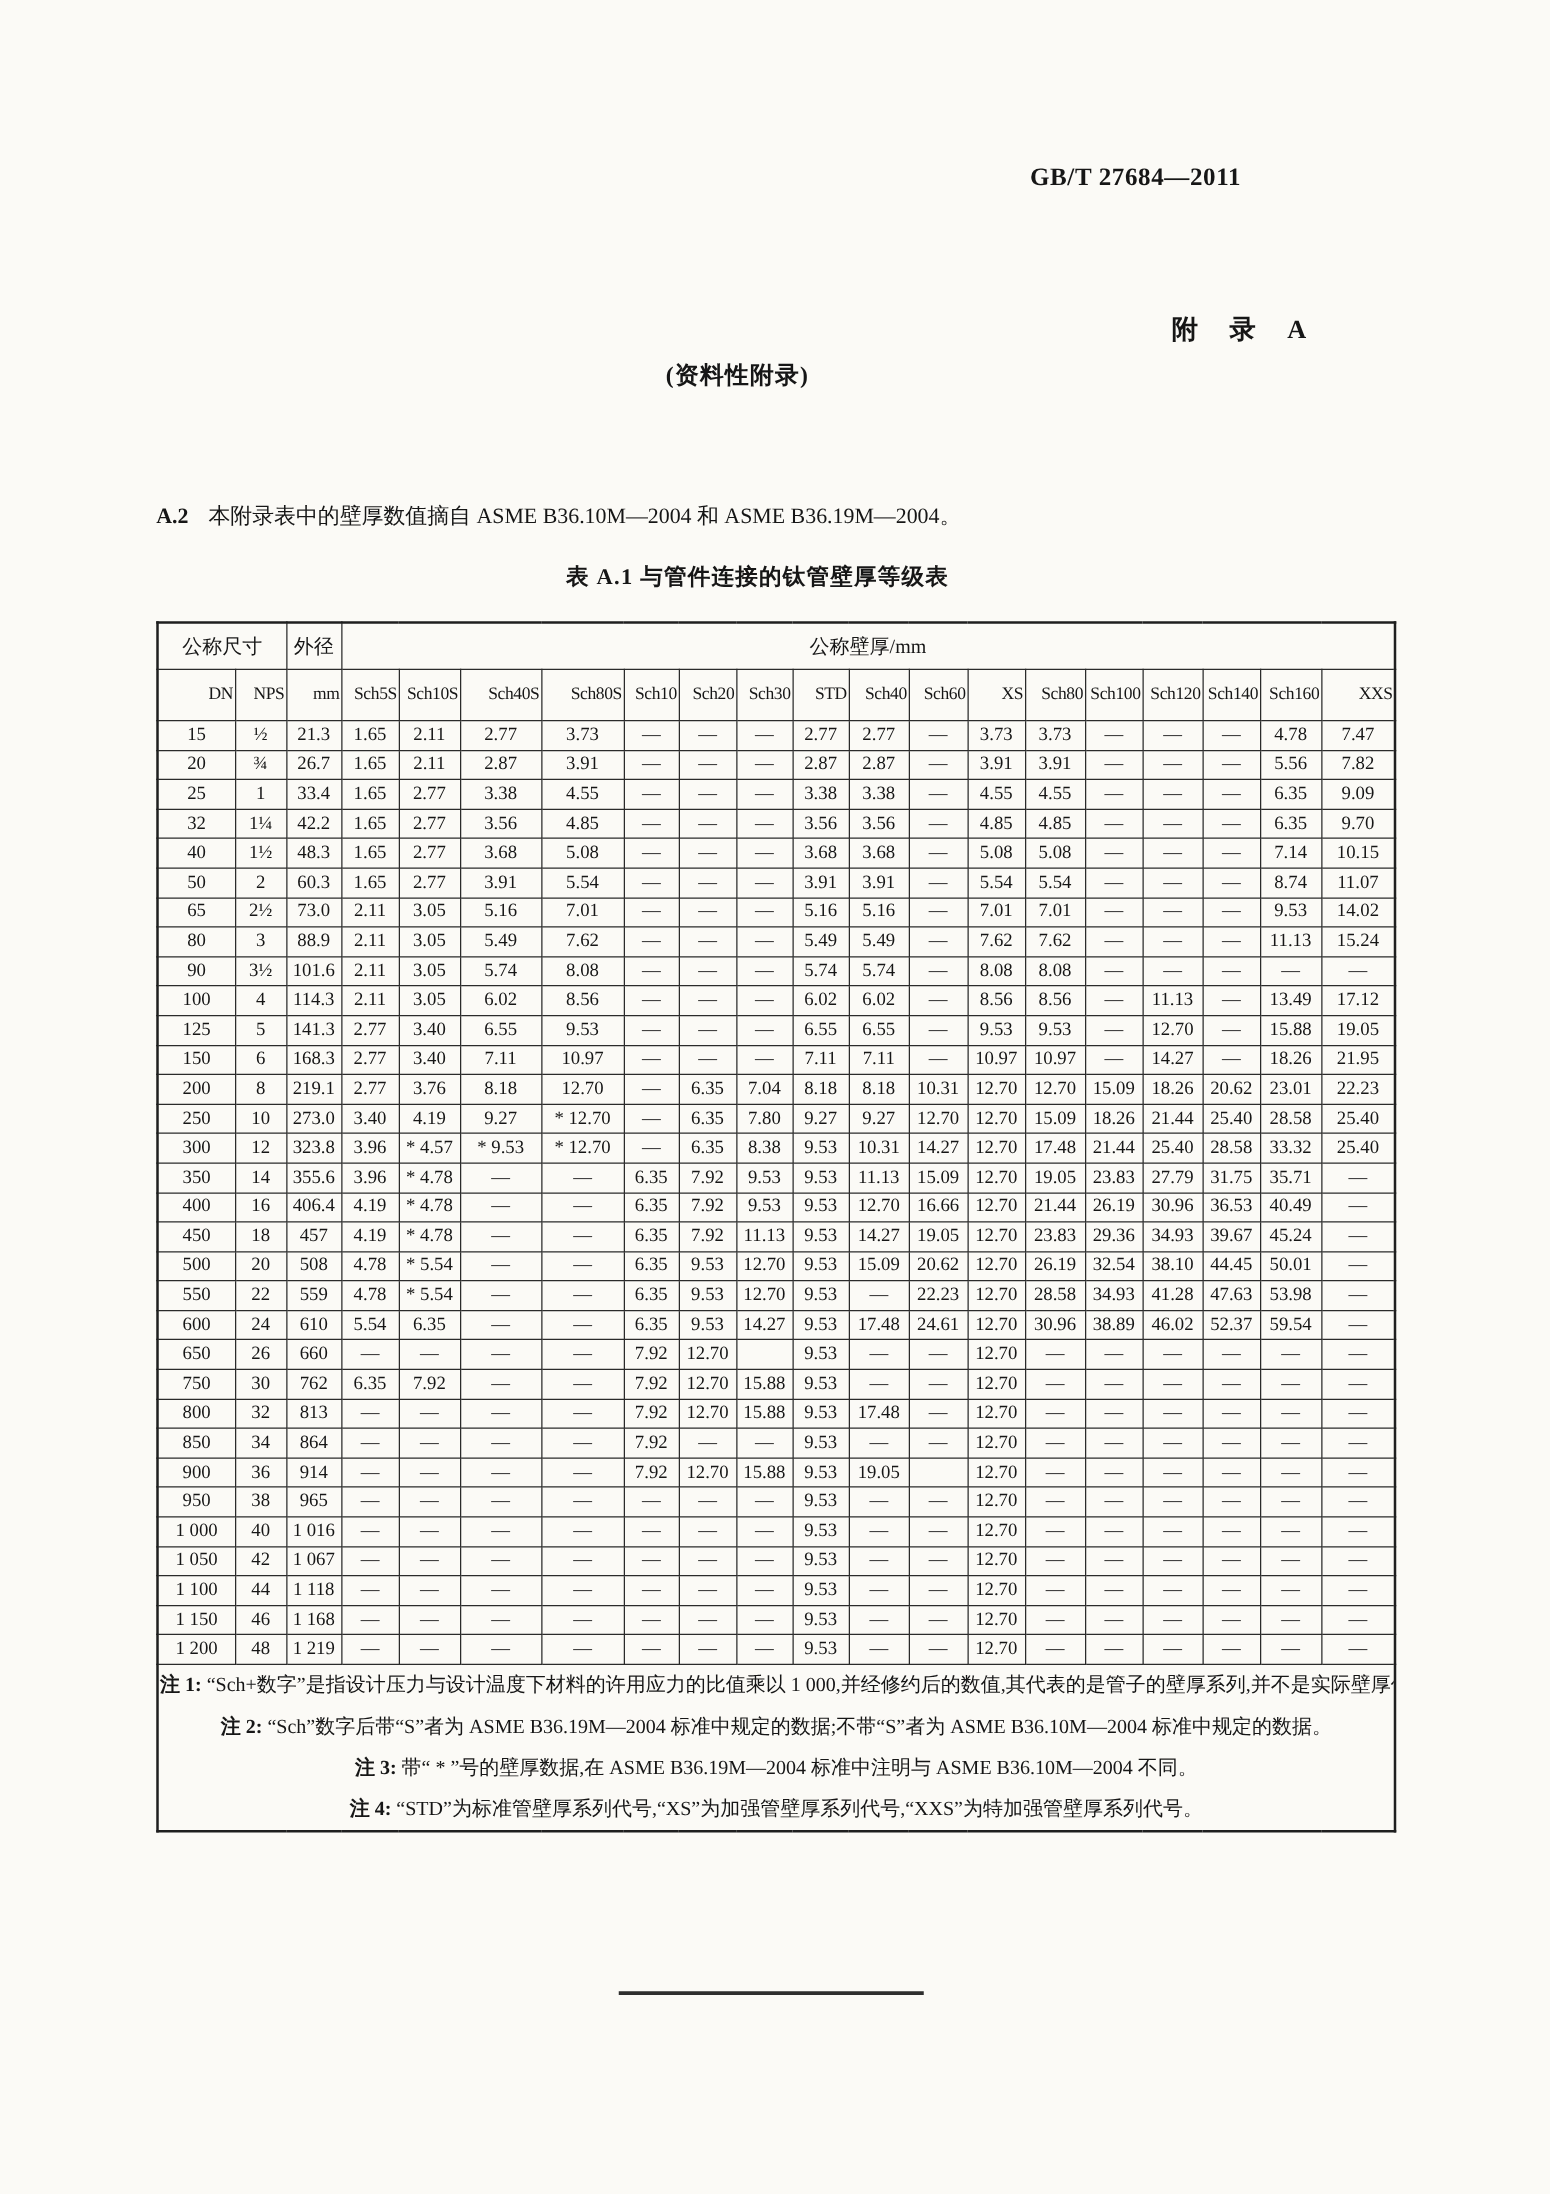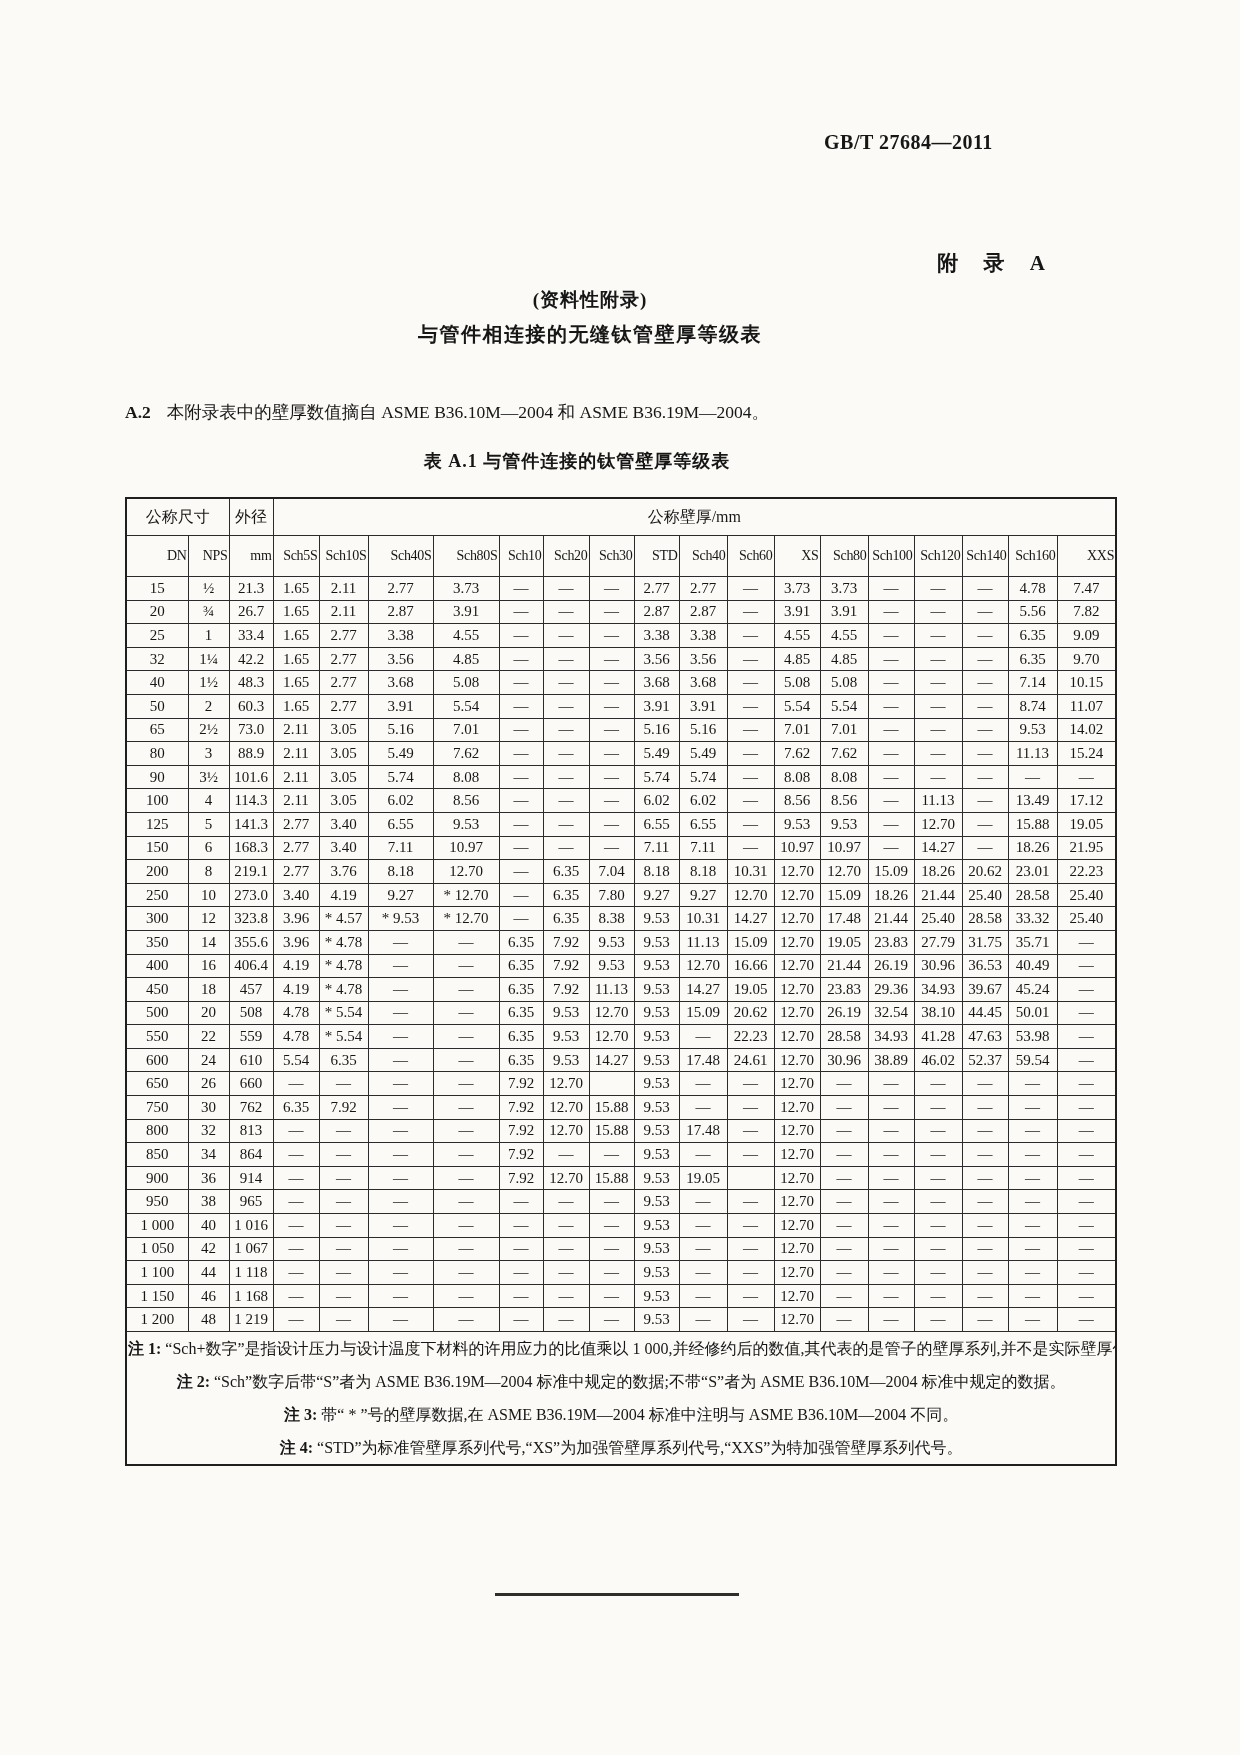--- a/index.html
+++ b/index.html
@@ -27,21 +27,21 @@
   }
   .appendix-heading {
     position:absolute; top:321px; left:125px; width:930px;
     text-align:center; font-size:20px; font-weight:700; letter-spacing:1.5px;
   }
   .para { position:absolute; left:125px; width:965px; font-size:17.5px; }
   .para-a1 { top:364px; }
   .para-a2 { top:400px; }
   .para-label { font-weight:700; margin-right:16px; }
   .table-caption {
-    position:absolute; top:449px; left:112px; width:930px;
+    position:absolute; top:449px; left:141px; width:930px;
     text-align:center; font-size:18px; font-weight:700; letter-spacing:1px;
   }
   table.wt {
     position:absolute; top:497px; left:125px; width:990px;
     border-collapse:collapse; table-layout:fixed;
     border:2.5px solid #1f1f1f;
   }
   table.wt th, table.wt td {
     border:1px solid #2b2b2b;
     text-align:center; vertical-align:middle;
@@ -63,21 +63,20 @@
 </style>
 </head>
 <body>
 
 <div class="page">
 
   <div class="doc-number">GB/T 27684—2011</div>
 
   <div class="appendix-title">附 录 A</div>
   <div class="appendix-subtitle">(资料性附录)</div>
-  <div class="appendix-heading">与管件相连接的无缝钛管壁厚等级表</div>
 
   <div class="para para-a2"><span class="para-label">A.2</span><span>本附录表中的壁厚数值摘自 ASME B36.10M—2004 和 ASME B36.19M—2004。</span></div>
 
   <div class="table-caption">表 A.1  与管件连接的钛管壁厚等级表</div>
 
   <table class="wt">
     <colgroup id="colgroup">
         <col style="width: 62px;">
         <col style="width: 41px;">
         <col style="width: 44px;">

